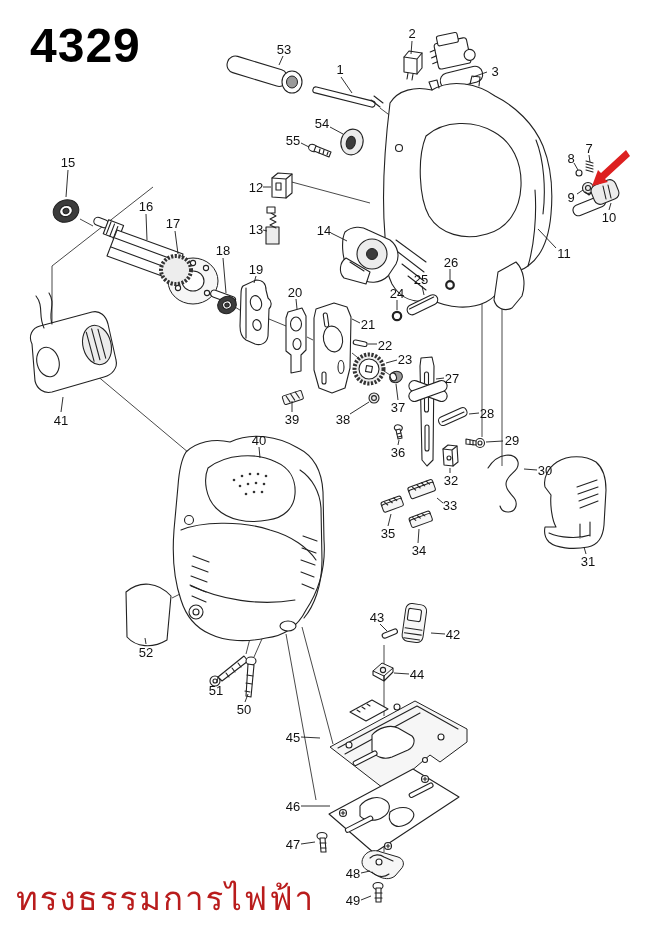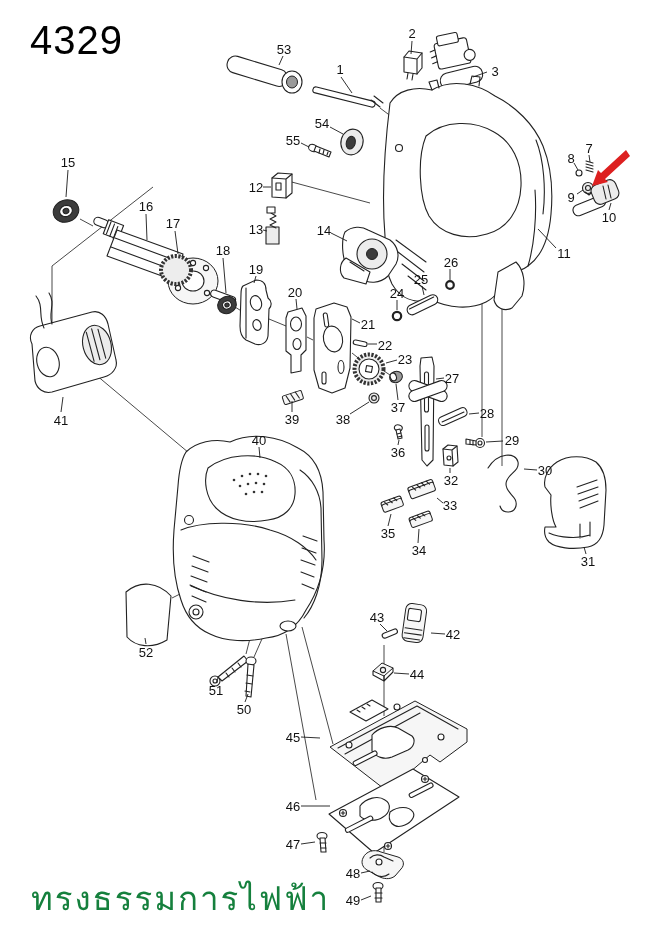--- a/index.html
+++ b/index.html
@@ -1,20 +1,20 @@
 <!DOCTYPE html>
 <html><head>
 <meta charset="utf-8">
 <style>
   html,body{margin:0;padding:0;background:#fff;}
   .canvas{position:relative;width:650px;height:933px;background:#fff;overflow:hidden;
           font-family:"Liberation Sans","DejaVu Sans",sans-serif;}
-  .model-title{position:absolute;left:30px;top:18px;font-size:40px;font-weight:400;
+  .model-title{position:absolute;left:30px;top:18px;font-size:48px;font-weight:700;
                color:#000;letter-spacing:1px;}
-  .watermark{position:absolute;left:31px;top:872px;font-size:33px;color:#15803d;
+  .watermark{position:absolute;left:16px;top:872px;font-size:33px;color:#b91c1c;
              letter-spacing:2px;white-space:nowrap;}
   svg.art{position:absolute;left:0;top:0;}
   svg.art *{vector-effect:none;}
   .s  {stroke:#222;stroke-width:1.1;fill:none;stroke-linejoin:round;stroke-linecap:round;}
   .f  {stroke:#222;stroke-width:1.1;fill:#fff;stroke-linejoin:round;stroke-linecap:round;}
   .lg {stroke:#222;stroke-width:1.1;fill:#ececec;stroke-linejoin:round;}
   .lg2{stroke:#222;stroke-width:1;fill:#f6f6f6;stroke-linejoin:round;}
   .dk {stroke:#222;stroke-width:1;fill:#3c3c3c;}
   .mg {stroke:#222;stroke-width:1;fill:#9a9a9a;}
   .thin{stroke:#1a1a1a;stroke-width:0.8;fill:none;}

